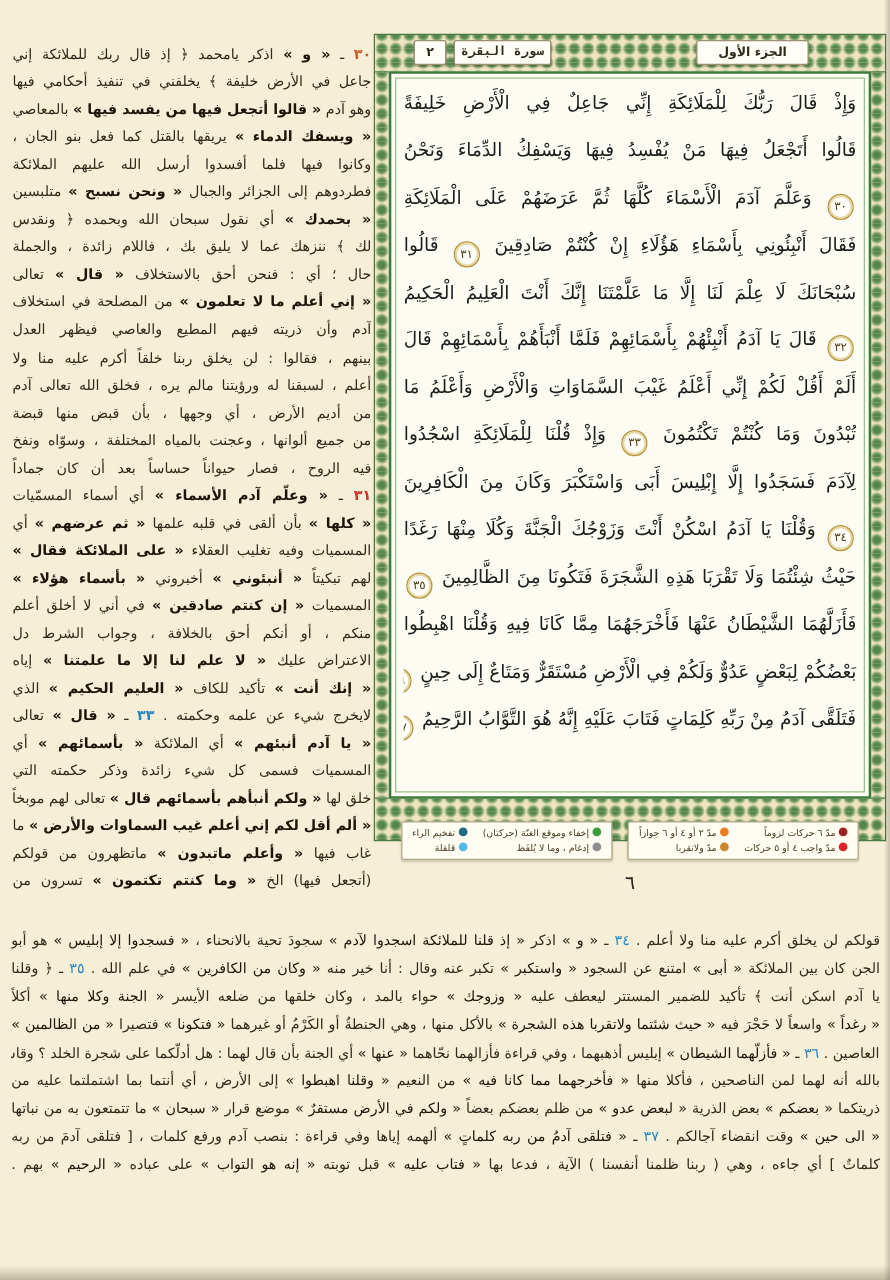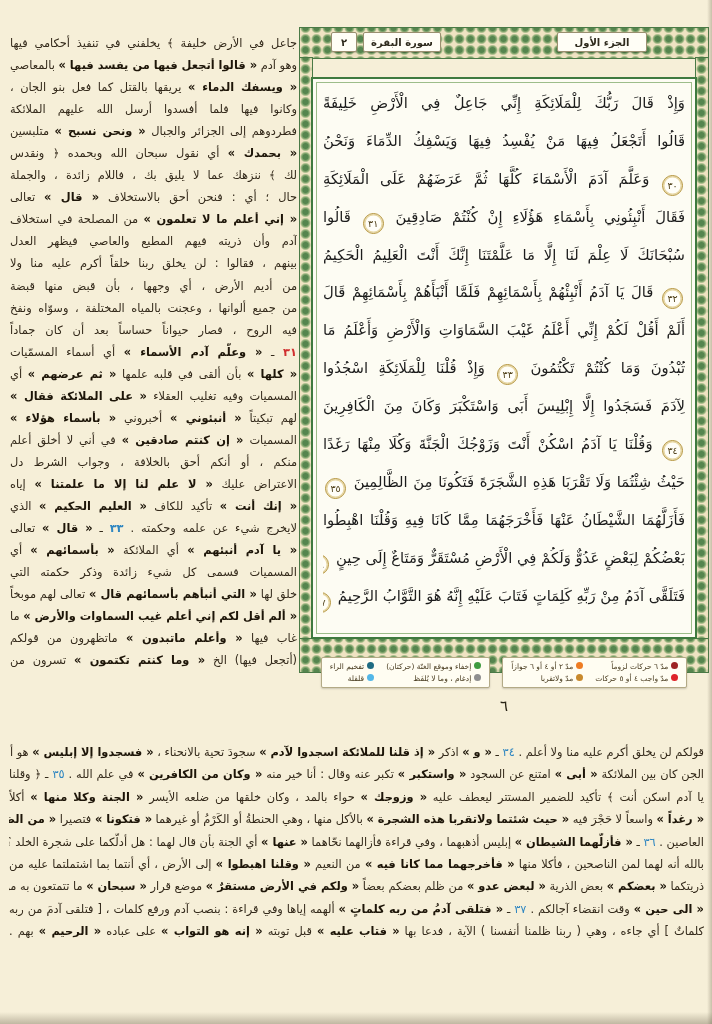--- a/index.html
+++ b/index.html
@@ -32,42 +32,42 @@
     border:1px solid #4a7a46;
   }
   .band.top{left:0;top:0;right:0;height:30px;}
   .band.bottom{left:0;bottom:0;right:0;height:34px;}
   .band.left{left:0;top:30px;bottom:34px;width:12px;}
   .band.right{right:0;top:30px;bottom:34px;width:12px;}
   .q-inner{
     position:absolute;left:12px;right:12px;top:30px;bottom:34px;
     background:#fdfcf3;border:2.5px solid #3f7a3f;
     box-shadow:inset 0 0 0 3px #fdfcf3, inset 0 0 0 4px #9dbd8a;
-    padding:5px 10px 20px 10px;direction:rtl;margin-top:20px;
+    padding:5px 10px 20px 10px;direction:rtl;
   }
   .q-line{
     height:37.9px;line-height:37.9px;font-size:14.8px;color:#1c1c1c;
     text-align:justify;text-align-last:justify;white-space:nowrap;overflow:hidden;
   }
   .vm{
     display:inline-flex;align-items:center;justify-content:center;
     width:19px;height:19px;border-radius:50%;
     border:1px solid #b49339;box-shadow:inset 0 0 0 1.5px #e7d7a4;
     background:#fffef8;color:#4a3a12;font-size:9.5px;line-height:19px;
     vertical-align:-5px;margin:0 2px;white-space:nowrap;
   }
   .cartouche{
     position:absolute;top:5px;height:18px;background:#fffef6;
     border:1px solid #9a9070;border-radius:2px;
     display:flex;align-items:center;justify-content:center;
     font-size:10px;font-weight:bold;color:#2e2a1c;
     box-shadow:0 1px 1px rgba(0,0,0,.2);z-index:3;
   }
   .juz-cart{right:62px;width:88px;}
-  .surah-cart{left:64px;width:76px;}
+  .surah-cart{left:64px;width:76px;font-family:Liberation Mono, monospace;}
   .num-box{left:32px;width:24px;}
   
   .legend-row{
     position:absolute;left:299px;top:657px;width:410px;
     display:flex;direction:rtl;justify-content:center;gap:12px;z-index:4;
   }
   .legend-box{
     background:#fffdf2;border:1px solid #b3aa86;border-radius:2px;
     padding:4px 8px;display:grid;grid-auto-flow:column;
     grid-template-rows:repeat(2,1fr);gap:3px 12px;direction:rtl;
@@ -79,57 +79,59 @@
   
   .page-num{
     position:absolute;left:299px;top:697px;width:410px;text-align:center;
     font-size:15px;color:#2a2416;
   }
   .footer-block{position:absolute;left:9px;top:741px;width:695px;direction:rtl;}
   .f-line{
     height:22.4px;line-height:22.4px;font-size:11.4px;color:#33291a;
     text-align:justify;text-align-last:justify;white-space:nowrap;overflow:hidden;
   }
-  .f-line b.qq{font-weight:bold;color:#1d1508;}
+  .f-line b.qq{font-weight:normal;color:#1d1508;}
   
   .edge-b{position:absolute;left:0;right:0;bottom:0;height:12px;
     background:linear-gradient(to bottom,rgba(0,0,0,0),rgba(90,80,60,.35));}
   .edge-r{position:absolute;top:0;bottom:0;right:0;width:5px;
     background:linear-gradient(to left,rgba(90,80,60,.3),rgba(0,0,0,0));}
 </style>
 </head>
 <body>
 
 <div class="margin-col" id="margin-col">
+    <div class="t-line"><span class="tnum" style="color:#cf5c28">٣٠</span> ـ <b class="qq">«  و  »</b> اذكر يامحمد ﴿ إذ قال ربك للملائكة إني</div>
     <div class="t-line">جاعل في الأرض خليفة ﴾ يخلفني في تنفيذ أحكامي فيها</div>
     <div class="t-line">وهو آدم <b class="qq">«  قالوا أتجعل فيها من يفسد فيها  »</b> بالمعاصي</div>
     <div class="t-line"><b class="qq">«  ويسفك الدماء  »</b> يريقها بالقتل كما فعل بنو الجان ،</div>
     <div class="t-line">وكانوا فيها فلما أفسدوا أرسل الله عليهم الملائكة</div>
     <div class="t-line">فطردوهم إلى الجزائر والجبال <b class="qq">«  ونحن نسبح  »</b> متلبسين</div>
     <div class="t-line"><b class="qq">«  بحمدك  »</b> أي نقول سبحان الله وبحمده ﴿ ونقدس</div>
     <div class="t-line">لك ﴾ ننزهك عما لا يليق بك ، فاللام زائدة ، والجملة</div>
     <div class="t-line">حال ؛ أي : فنحن أحق بالاستخلاف <b class="qq">«  قال  »</b> تعالى</div>
     <div class="t-line"><b class="qq">«  إني أعلم ما لا تعلمون  »</b> من المصلحة في استخلاف</div>
     <div class="t-line">آدم وأن ذريته فيهم المطيع والعاصي فيظهر العدل</div>
     <div class="t-line">بينهم ، فقالوا : لن يخلق ربنا خلقاً أكرم عليه منا ولا</div>
+    <div class="t-line">أعلم ، لسبقنا له ورؤيتنا مالم يره ، فخلق الله تعالى آدم</div>
     <div class="t-line">من أديم الأرض ، أي وجهها ، بأن قبض منها قبضة</div>
     <div class="t-line">من جميع ألوانها ، وعجنت بالمياه المختلفة ، وسوّاه ونفخ</div>
     <div class="t-line">فيه الروح ، فصار حيواناً حساساً بعد أن كان جماداً</div>
     <div class="t-line"><span class="tnum" style="color:#d02f2f">٣١</span> ـ <b class="qq">«  وعلّم آدم الأسماء  »</b> أي أسماء المسمّيات</div>
     <div class="t-line"><b class="qq">«  كلها  »</b> بأن ألقى في قلبه علمها <b class="qq">«  ثم عرضهم  »</b> أي</div>
     <div class="t-line">المسميات وفيه تغليب العقلاء <b class="qq">«  على الملائكة فقال  »</b></div>
     <div class="t-line">لهم تبكيتاً <b class="qq">«  أنبئوني  »</b> أخبروني <b class="qq">«  بأسماء هؤلاء  »</b></div>
     <div class="t-line">المسميات <b class="qq">«  إن كنتم صادقين  »</b> في أني لا أخلق أعلم</div>
     <div class="t-line">منكم ، أو أنكم أحق بالخلافة ، وجواب الشرط دل</div>
     <div class="t-line">الاعتراض عليك <b class="qq">«  لا علم لنا إلا ما علمتنا  »</b> إياه</div>
     <div class="t-line"><b class="qq">«  إنك أنت  »</b> تأكيد للكاف <b class="qq">«  العليم الحكيم  »</b> الذي</div>
     <div class="t-line">لايخرج شيء عن علمه وحكمته . <span class="tnum" style="color:#2e86c1">٣٣</span> ـ <b class="qq">«  قال  »</b> تعالى</div>
     <div class="t-line"><b class="qq">«  يا آدم أنبئهم  »</b> أي الملائكة <b class="qq">«  بأسمائهم  »</b> أي</div>
     <div class="t-line">المسميات فسمى كل شيء زائدة وذكر حكمته التي</div>
-    <div class="t-line">خلق لها <b class="qq">«  التي أنبأهم بأسمائهم قال  »</b> تعالى لهم موبخاً</div>
+    <div class="t-line">خلق لها <b class="qq">«  ولكم أنبأهم بأسمائهم قال  »</b> تعالى لهم موبخاً</div>
     <div class="t-line"><b class="qq">«  ألم أقل لكم إني أعلم غيب السماوات والأرض  »</b> ما</div>
     <div class="t-line">غاب فيها <b class="qq">«  وأعلم ماتبدون  »</b> ماتظهرون من قولكم</div>
     <div class="t-line">(أتجعل فيها) الخ <b class="qq">«  وما كنتم تكتمون  »</b> تسرون من</div>
   </div>
 
 <div class="qframe">
   <div class="band top"></div>
   <div class="band bottom"></div>
   <div class="band left"></div>
   <div class="band right"></div>

